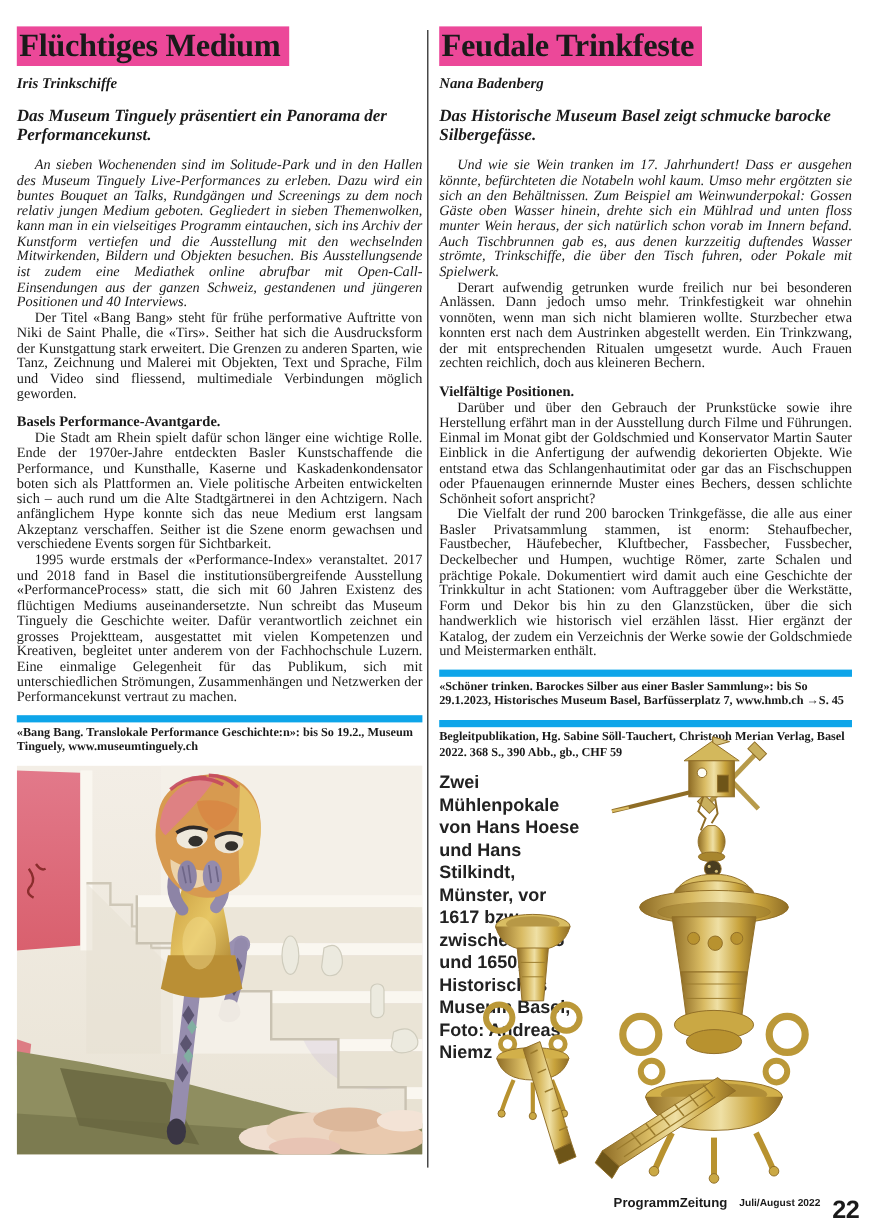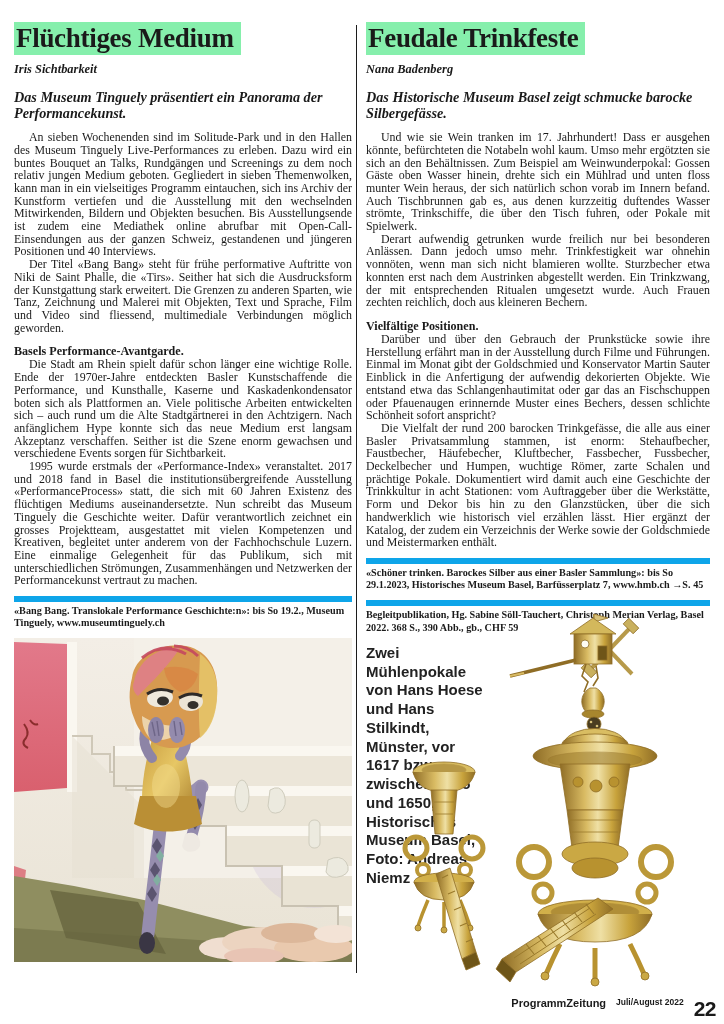--- a/index.html
+++ b/index.html
@@ -6,25 +6,25 @@
   body{
     width:724px;height:1024px;position:relative;background:#ffffff;
     font-family:"Liberation Serif","DejaVu Serif",serif;color:#1a1a1a;
     overflow:hidden;
   }
   .column{position:absolute;top:22px;}
   .col-left{left:14px;width:338px;}
   .col-right{left:366px;width:344px;}
   .divider{position:absolute;left:356px;top:25px;width:1px;height:948px;background:#1c1c1c;}
   h1.headline{margin:0;font-size:27px;line-height:1.05;letter-spacing:-0.3px;font-weight:bold;}
-  .hl{background:#86efac;padding:2px 7px 3px 2px;display:inline-block;}
+  .hl{background:#ec4899;padding:2px 7px 3px 2px;display:inline-block;}
   .author{font-weight:bold;font-style:italic;font-size:12.4px;margin-top:7px;}
   .lead{font-weight:bold;font-size:14.2px;line-height:1.12;margin-top:13px;font-style:italic;}
   p.body{margin:0;font-size:11.9px;line-height:12.7px;text-align:justify;text-indent:15px;}
-  p.body.first{margin-top:9px;}
+  p.body.first{margin-top:9px;font-style:italic;}
   .subhead{font-weight:bold;font-size:12.1px;margin-top:11px;line-height:13px;}
   .footnote{margin-top:9px;border-top:6px solid #0ea5e9;padding-top:3px;
     font-weight:bold;font-size:10.2px;line-height:1.2;text-align:left;}
   figure.photo{margin:8px 0 0 0;}
   figcaption,.img-caption{
     font-family:"Liberation Sans","DejaVu Sans",sans-serif;
     font-size:15px;line-height:1.25;color:#222;margin-top:4px;font-weight:bold;
   }
   .right-caption{width:120px;margin-top:10px;}
   .goblets{position:absolute;left:398px;top:610px;z-index:0;}
@@ -34,21 +34,21 @@
   .footer .issue{font-weight:bold;font-size:8.5px;}
   .footer .pagenum{font-weight:bold;font-size:21px;letter-spacing:-0.5px;}
 </style>
 </head>
 <body>
 
 <div class="divider"></div>
 
 <div class="column col-left">
   <h1 class="headline"><span class="hl">Flüchtiges Medium</span></h1>
-  <div class="author">Iris Sichtbarkeit</div>
+  <div class="author">Iris Trinkschiffe</div>
   <div class="lead">Das Museum Tinguely präsentiert ein Panorama der Performancekunst.</div>
   <p class="body first">An sieben Wochenenden sind im Solitude-Park und in den Hallen des Museum Tinguely Live-Performances zu erleben. Dazu wird ein buntes Bouquet an Talks, Rundgängen und Screenings zu dem noch relativ jungen Medium geboten. Gegliedert in sieben Themenwolken, kann man in ein vielseitiges Programm eintauchen, sich ins Archiv der Kunstform vertiefen und die Ausstellung mit den wechselnden Mitwirkenden, Bildern und Objekten besuchen. Bis Ausstellungsende ist zudem eine Mediathek online abrufbar mit Open-Call-Einsendungen aus der ganzen Schweiz, gestandenen und jüngeren Positionen und 40 Interviews.</p>
   <p class="body">Der Titel «Bang Bang» steht für frühe performative Auftritte von Niki de Saint Phalle, die «Tirs». Seither hat sich die Ausdrucksform der Kunstgattung stark erweitert. Die Grenzen zu anderen Sparten, wie Tanz, Zeichnung und Malerei mit Objekten, Text und Sprache, Film und Video sind fliessend, multimediale Verbindungen möglich geworden.</p>
   <div class="subhead">Basels Performance-Avantgarde.</div>
   <p class="body">Die Stadt am Rhein spielt dafür schon länger eine wichtige Rolle. Ende der 1970er-Jahre entdeckten Basler Kunstschaffende die Performance, und Kunsthalle, Kaserne und Kaskadenkondensator boten sich als Plattformen an. Viele politische Arbeiten entwickelten sich – auch rund um die Alte Stadtgärtnerei in den Achtzigern. Nach anfänglichem Hype konnte sich das neue Medium erst langsam Akzeptanz verschaffen. Seither ist die Szene enorm gewachsen und verschiedene Events sorgen für Sichtbarkeit.</p>
   <p class="body">1995 wurde erstmals der «Performance-Index» veranstaltet. 2017 und 2018 fand in Basel die institutionsübergreifende Ausstellung «PerformanceProcess» statt, die sich mit 60 Jahren Existenz des flüchtigen Mediums auseinandersetzte. Nun schreibt das Museum Tinguely die Geschichte weiter. Dafür verantwortlich zeichnet ein grosses Projektteam, ausgestattet mit vielen Kompetenzen und Kreativen, begleitet unter anderem von der Fachhochschule Luzern. Eine einmalige Gelegenheit für das Publikum, sich mit unterschiedlichen Strömungen, Zusammenhängen und Netzwerken der Performancekunst vertraut zu machen.</p>
   <div class="footnote">«Bang Bang. Translokale Performance Geschichte:n»: bis So 19.2., Museum Tinguely, www.museumtinguely.ch</div>
 
   <figure class="photo">
     <svg width="338" height="324" viewBox="0 0 338 324">

